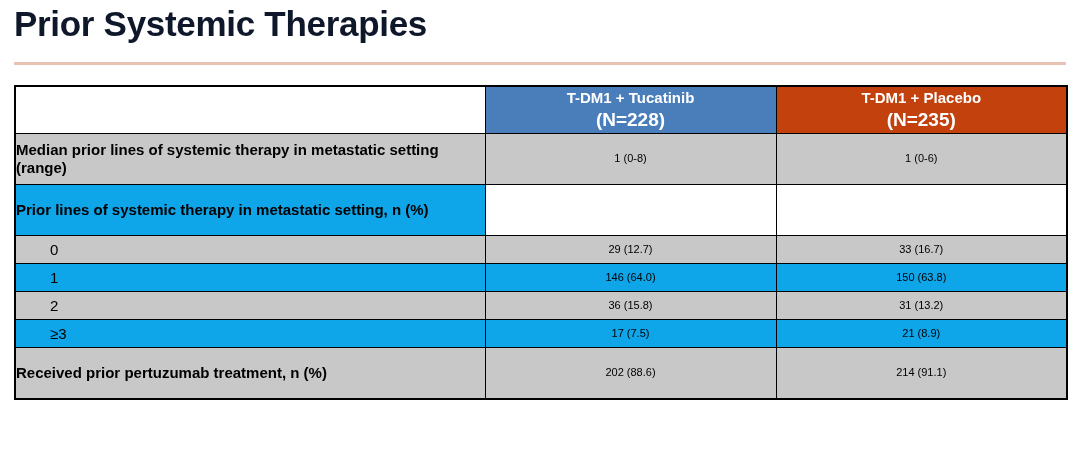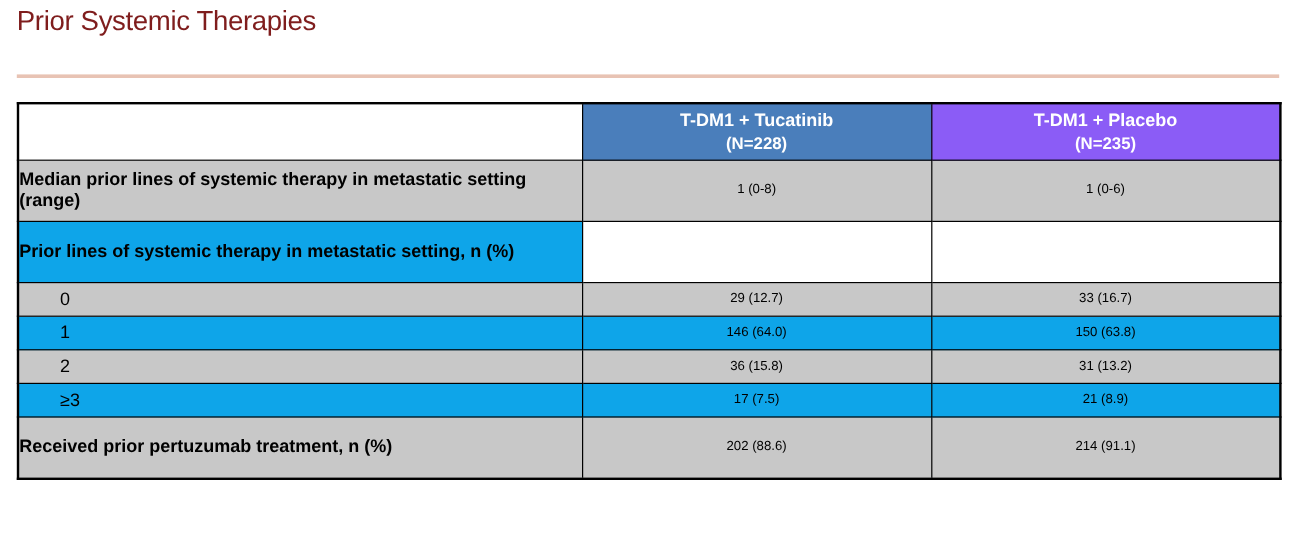--- a/index.html
+++ b/index.html
@@ -16,23 +16,23 @@
   .slide {
     position: relative;
     width: 1080px;
     height: 452px;
     box-sizing: border-box;
   }
   .slide-title {
     position: absolute;
     left: 14px;
     top: 4px;
-    font-size: 23px;
-    font-weight: normal;
-    color: #7f1d1d;
+    font-size: 35px;
+    font-weight: bold;
+    color: #0f172a;
     letter-spacing: -0.3px;
     line-height: 1.15;
   }
   .title-rule {
     position: absolute;
     left: 14px;
     top: 62px;
     width: 1052px;
     height: 3px;
     background: #e8c3b4;
@@ -65,21 +65,21 @@
     color: #ffffff;
     font-size: 15px;
     font-weight: bold;
     text-align: center;
     line-height: 1.25;
     padding: 5px 4px;
     height: 46px;
   }
   th.arm .arm-n {
     display: block;
-    font-size: 14px;
+    font-size: 19px;
     font-weight: bold;
   }
   td.rowlabel {
     font-size: 15px;
     font-weight: bold;
     color: #000000;
     padding: 3px 6px 3px 6px;
     line-height: 1.2;
   }
   td.rowlabel.sub {
@@ -115,21 +115,21 @@
         <col class="c-arm">
         <col class="c-arm">
       </colgroup>
       <thead>
         <tr>
           <th class="corner"></th>
           <th class="arm" id="arm1" style="background: rgb(74, 126, 187);">
             <span>T-DM1 + Tucatinib</span>
             <span class="arm-n">(N=228)</span>
           </th>
-          <th class="arm" id="arm2" style="background: #8b5cf6;">
+          <th class="arm" id="arm2" style="background: #c2410c;">
             <span>T-DM1 + Placebo</span>
             <span class="arm-n">(N=235)</span>
           </th>
         </tr>
       </thead>
       <tbody id="table-body">
           <tr class="shade tall">
             <td class="rowlabel">Median prior lines of systemic therapy in metastatic setting (range)</td>
             <td class="val">1 (0-8)</td>
             <td class="val">1 (0-6)</td>

